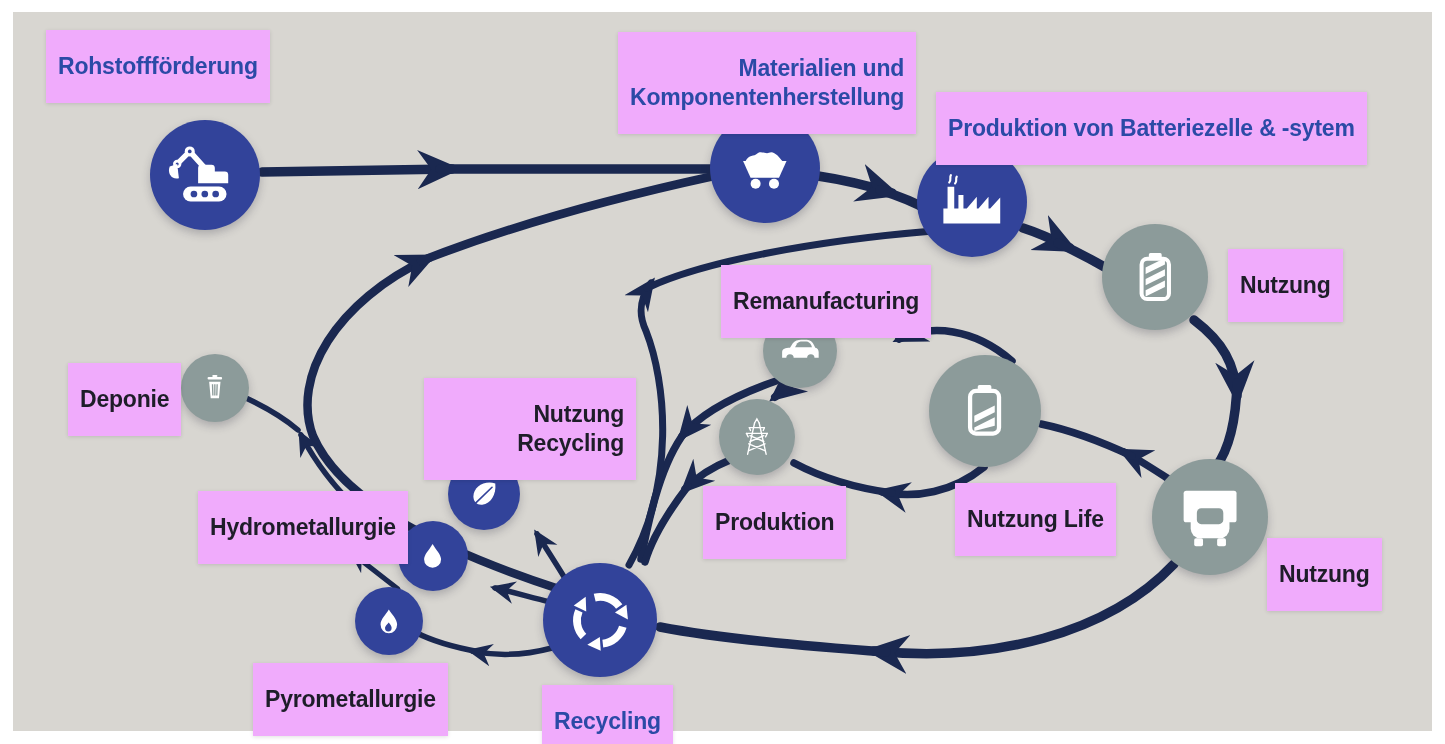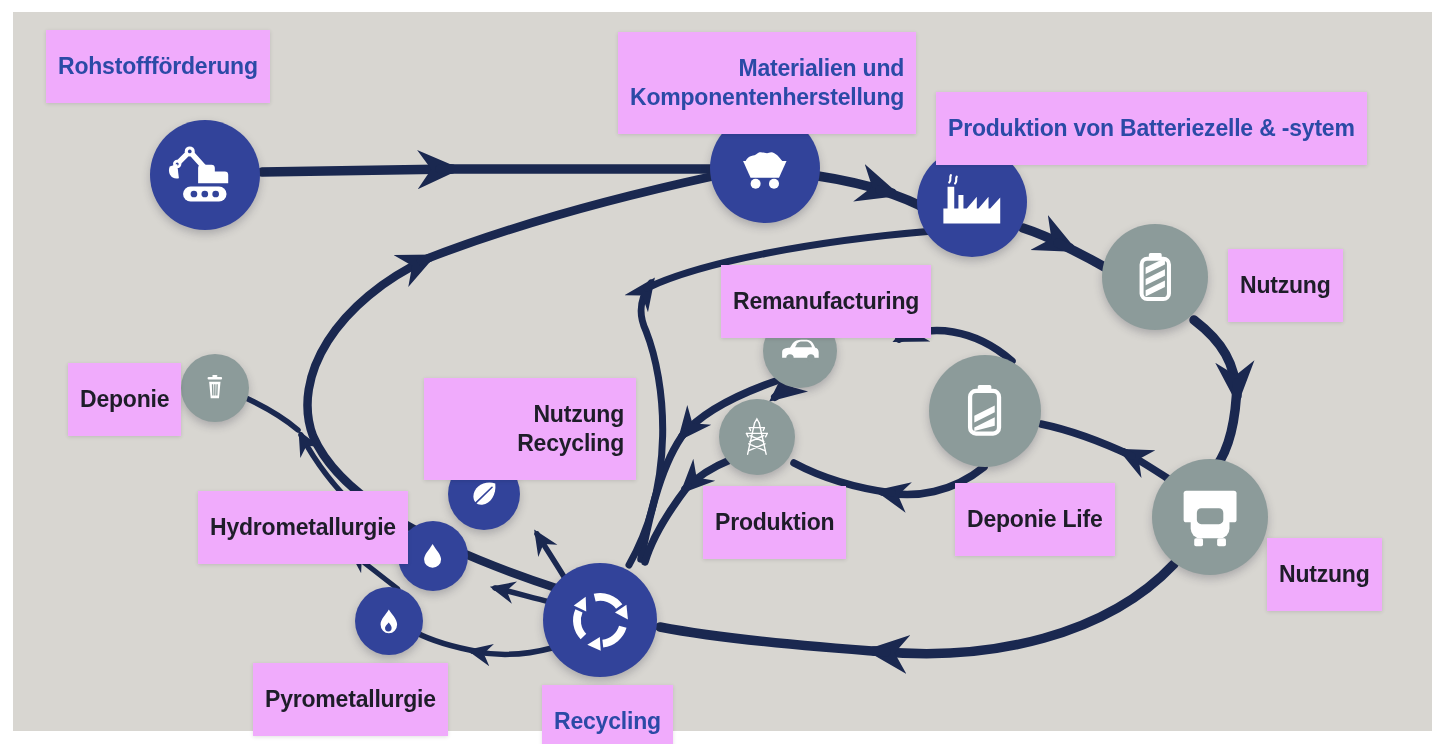--- a/index.html
+++ b/index.html
@@ -223,21 +223,21 @@
 
   <div class="lbl" style="left:721px;top:265px">
     <div>Remanufacturing</div>
   </div>
 
   <div class="lbl" style="left:703px;top:486px">
     <div>Produktion</div>
   </div>
 
   <div class="lbl" style="left:955px;top:483px">
-    <div>Deponie Life</div>
+    <div>Nutzung Life</div>
   </div>
 
   <div class="lbl" style="left:1267px;top:538px">
     <div>Nutzung</div>
   </div>
 
   <div class="lbl blue" style="left:542px;top:685px">
     <div>Recycling</div>
   </div>
 

